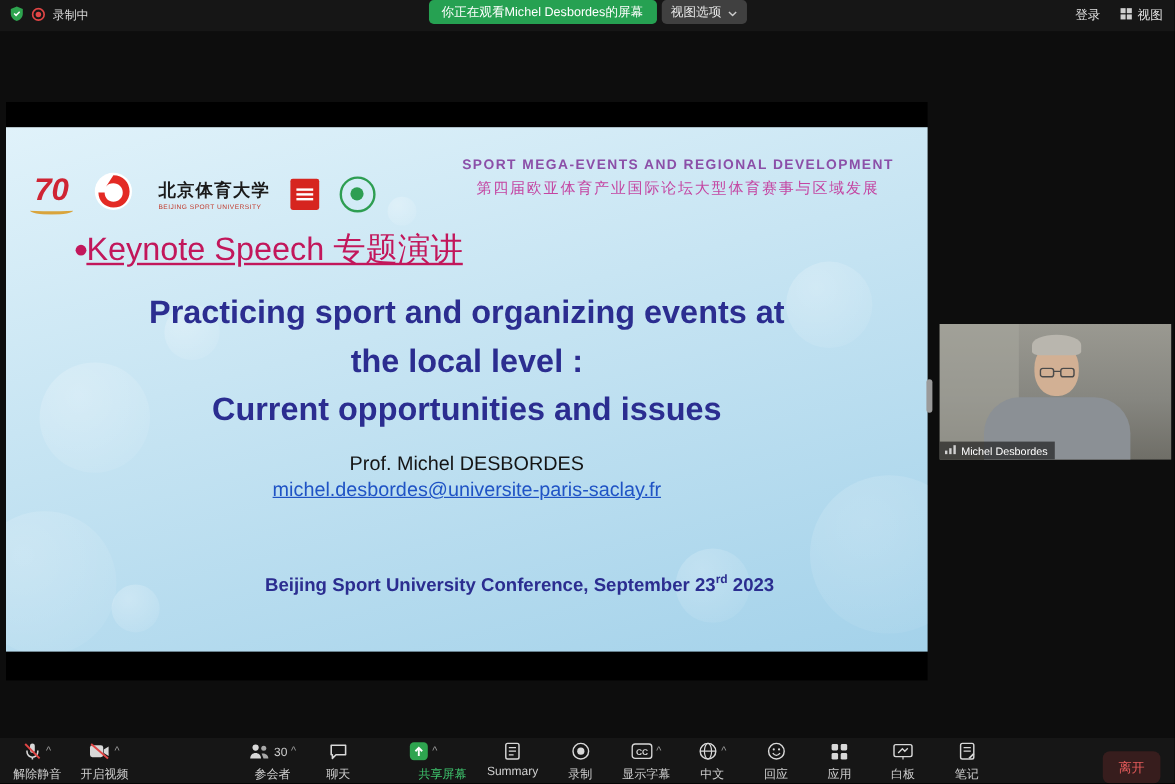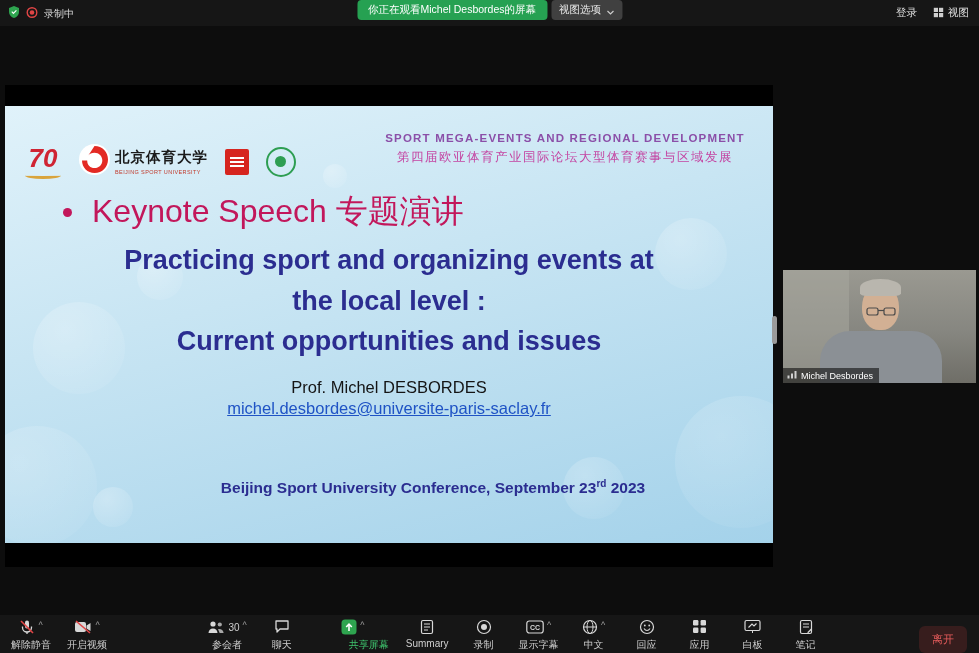--- a/index.html
+++ b/index.html
@@ -25,38 +25,38 @@
   .shared-screen { position:absolute; left:5px; top:85px; width:768px; height:482px; background:#000; }
   .slide { position:absolute; left:0; top:21px; width:768px; height:437px; overflow:hidden;
            background:linear-gradient(165deg,#e0f2fa 0%, #c8e5f3 40%, #a4d2ea 100%); }
   .bubble { position:absolute; border-radius:50%;
             background:radial-gradient(circle at 35% 30%, rgba(255,255,255,.55), rgba(255,255,255,.06)); }
 
   .logos { position:absolute; left:20px; top:13px; display:flex; align-items:center; gap:17px;margin-top:24px; }
   .logo-70 { text-align:center; }
   .logo-70 .seventy { font-size:26px; font-weight:bold; font-style:italic; color:#cf2433; line-height:26px; display:block; }
   .logo-70 .swoosh { width:36px; height:7px; border-bottom:3px solid #d9a43c; border-radius:0 0 60% 60%; margin:1px auto 0; }
-  .logo-bsu { display:flex; align-items:center; gap:4px; }
+  .logo-bsu { display:flex; align-items:center; gap:21px; }
   .bsu-text { display:flex; flex-direction:column; }
   .bsu-zh { font-family:"Liberation Serif","DejaVu Serif",serif; font-weight:bold; font-size:14.5px;
             color:#1b1b1b; letter-spacing:1px; white-space:nowrap; }
   .bsu-en { font-size:5.5px; color:#c0392b; letter-spacing:.4px; margin-top:2px; }
   .logo-red-square { width:24px; height:26px; background:#d6251f; border-radius:2px;
                      display:flex; flex-direction:column; justify-content:center; align-items:center; gap:2px; }
   .logo-red-square i { display:block; width:14px; height:2px; background:#fff; }
   .logo-green { width:30px; height:30px; border-radius:50%; border:2.5px solid #2e9e52; position:relative; }
   .logo-green::after { content:""; position:absolute; left:7px; top:7px; width:11px; height:11px;
                        border-radius:50%; background:#2e9e52; }
 
   .conf-header { position:absolute; top:26px; right:22px; width:372px; text-align:center; }
   .conf-en { color:#8b4fa8; font-size:11.5px; font-weight:bold; letter-spacing:1.2px; white-space:nowrap; }
   .conf-zh { color:#c445a2; font-size:12.5px; letter-spacing:1.5px; margin-top:5px; white-space:nowrap; }
 
-  .keynote { position:absolute; left:58px; top:84px; display:flex; align-items:center; gap:20px;
-             color:#c2175b; font-size:32px; }
+  .keynote { position:absolute; left:58px; top:84px; display:flex; align-items:center; 
+             color:#c2175b; font-size:27px;text-decoration:underline; }
   .keynote-dot { width:9px; height:9px; border-radius:50%; background:#c2175b; flex:0 0 auto; }
 
   .slide-title { position:absolute; top:134px; left:0; width:100%; text-align:center;
                  color:#2b2d90; font-size:27px; font-weight:bold; line-height:40.5px; }
 
   .speaker-block { position:absolute; top:271px; left:0; width:100%; text-align:center;
                    color:#141414; font-size:16.5px; line-height:21px; }
   .email { color:#1f53c5; text-decoration:underline; }
 
   .slide-footer { position:absolute; top:372px; left:0; width:100%; text-align:center;

